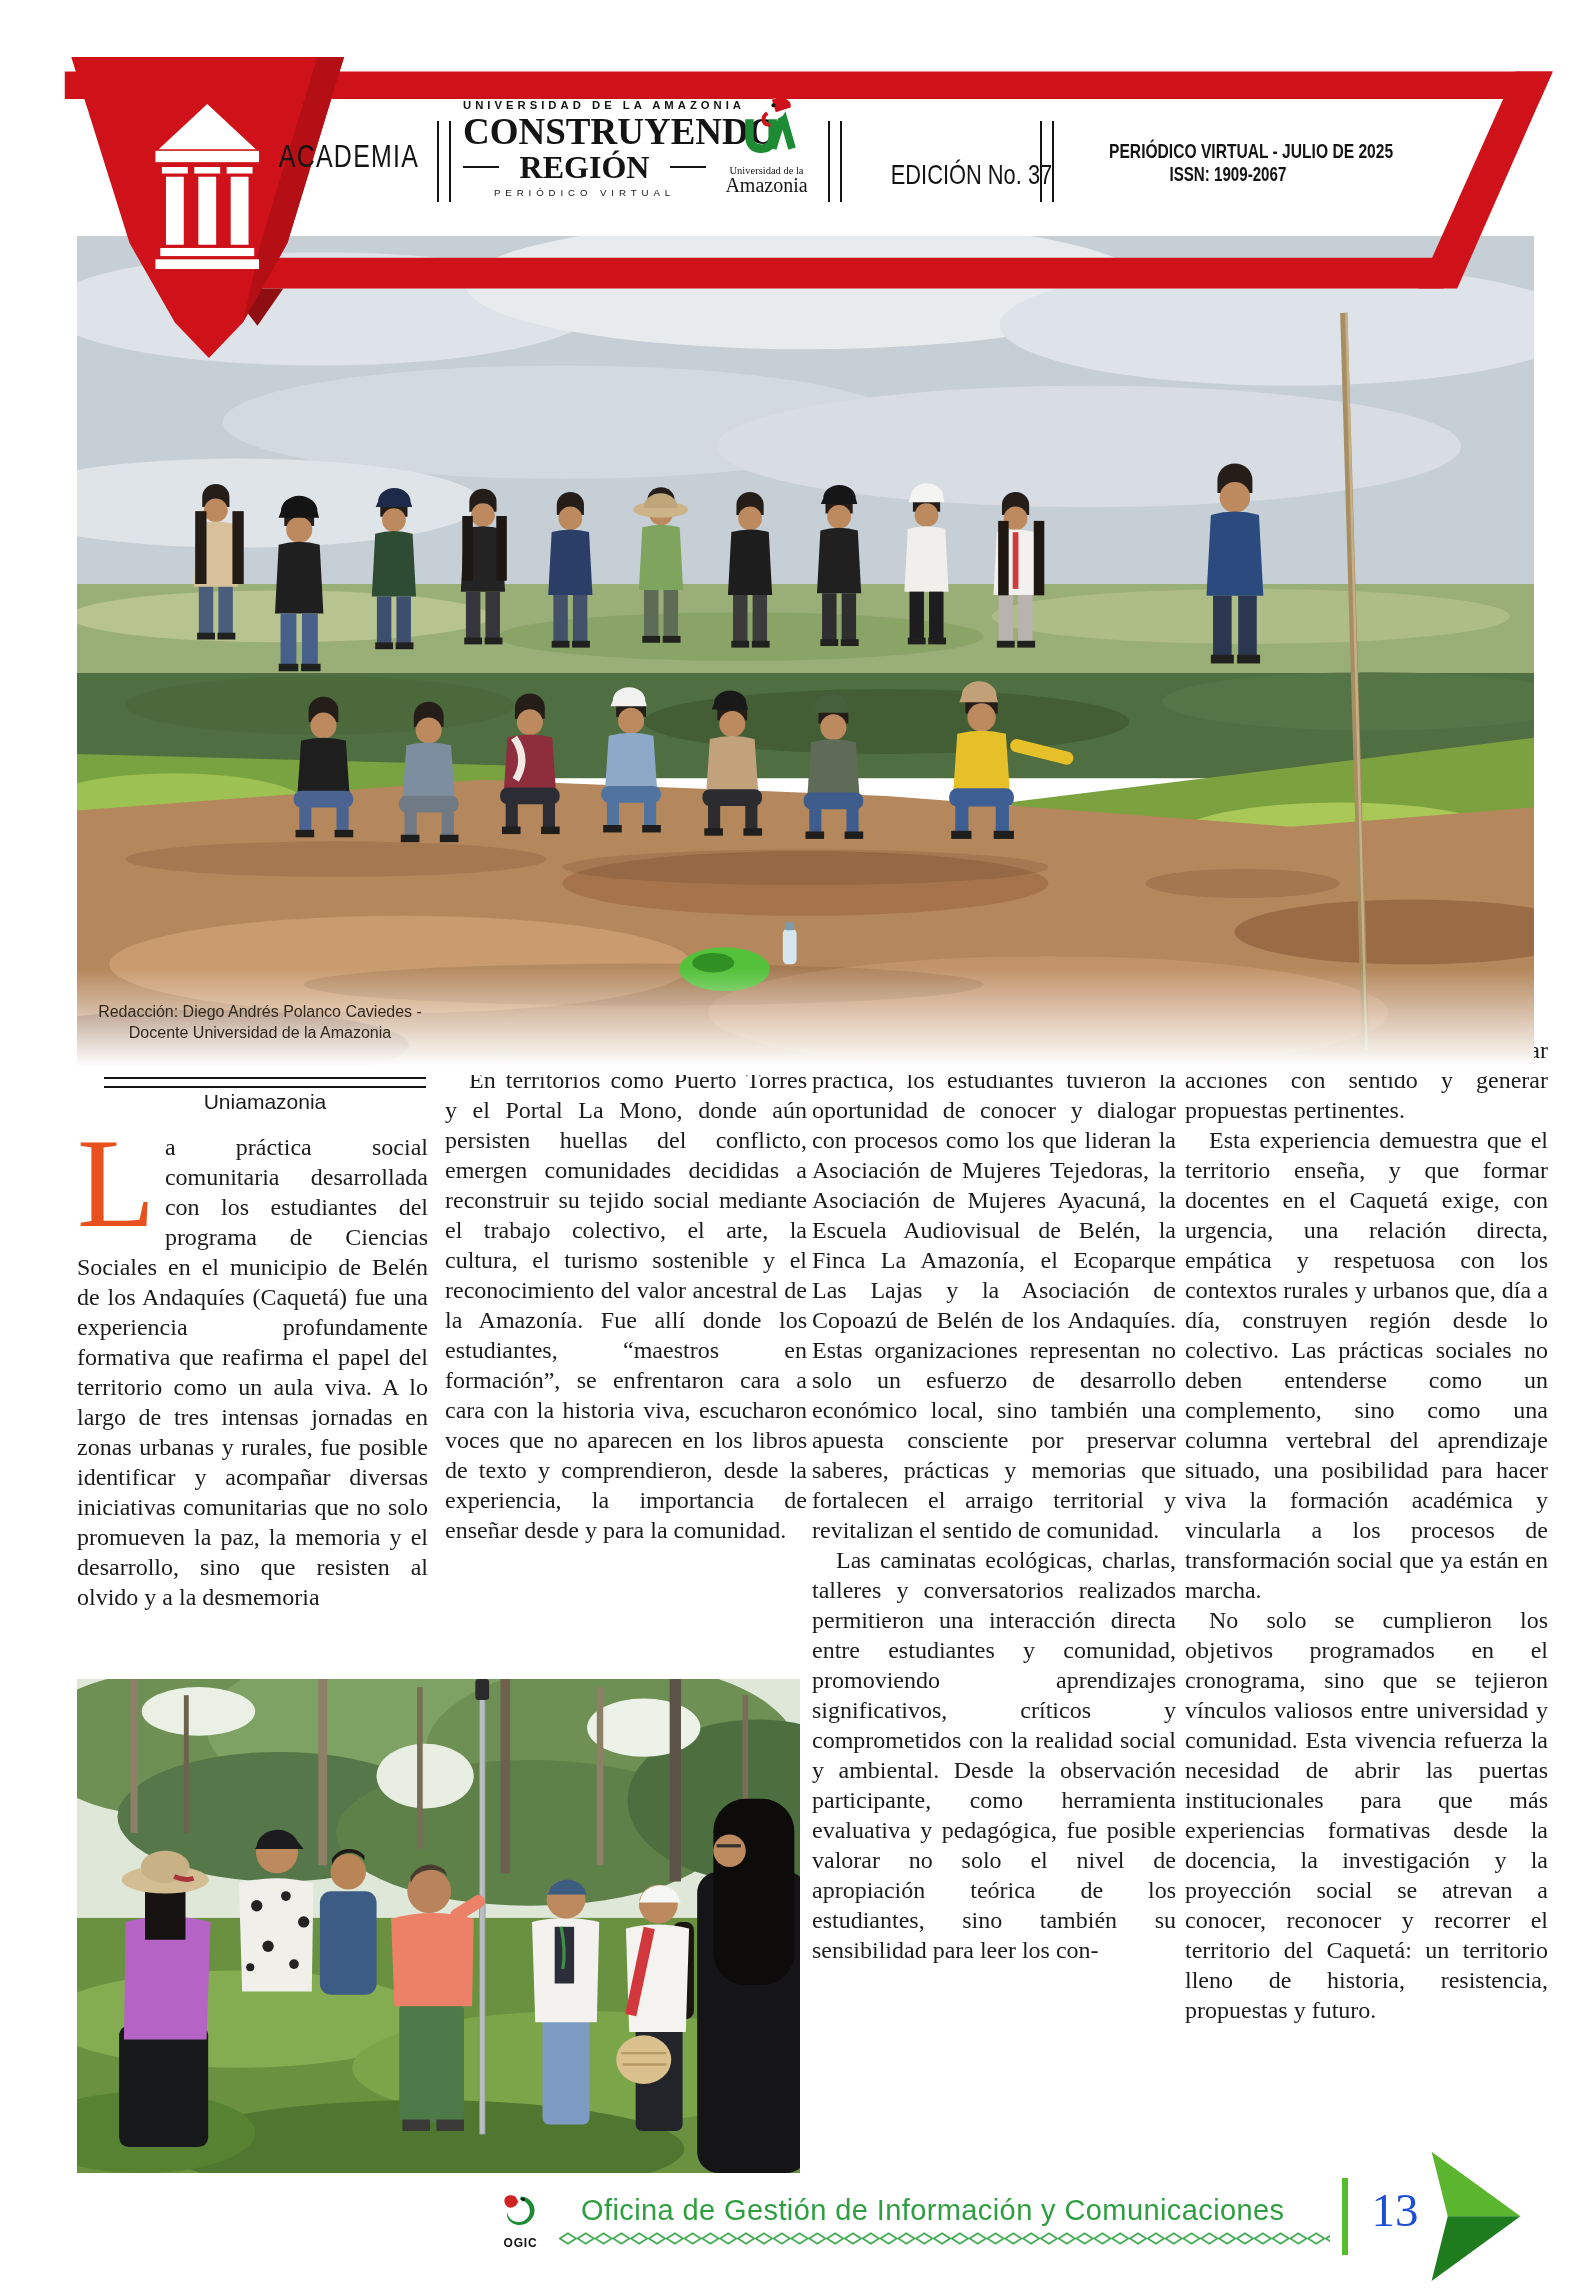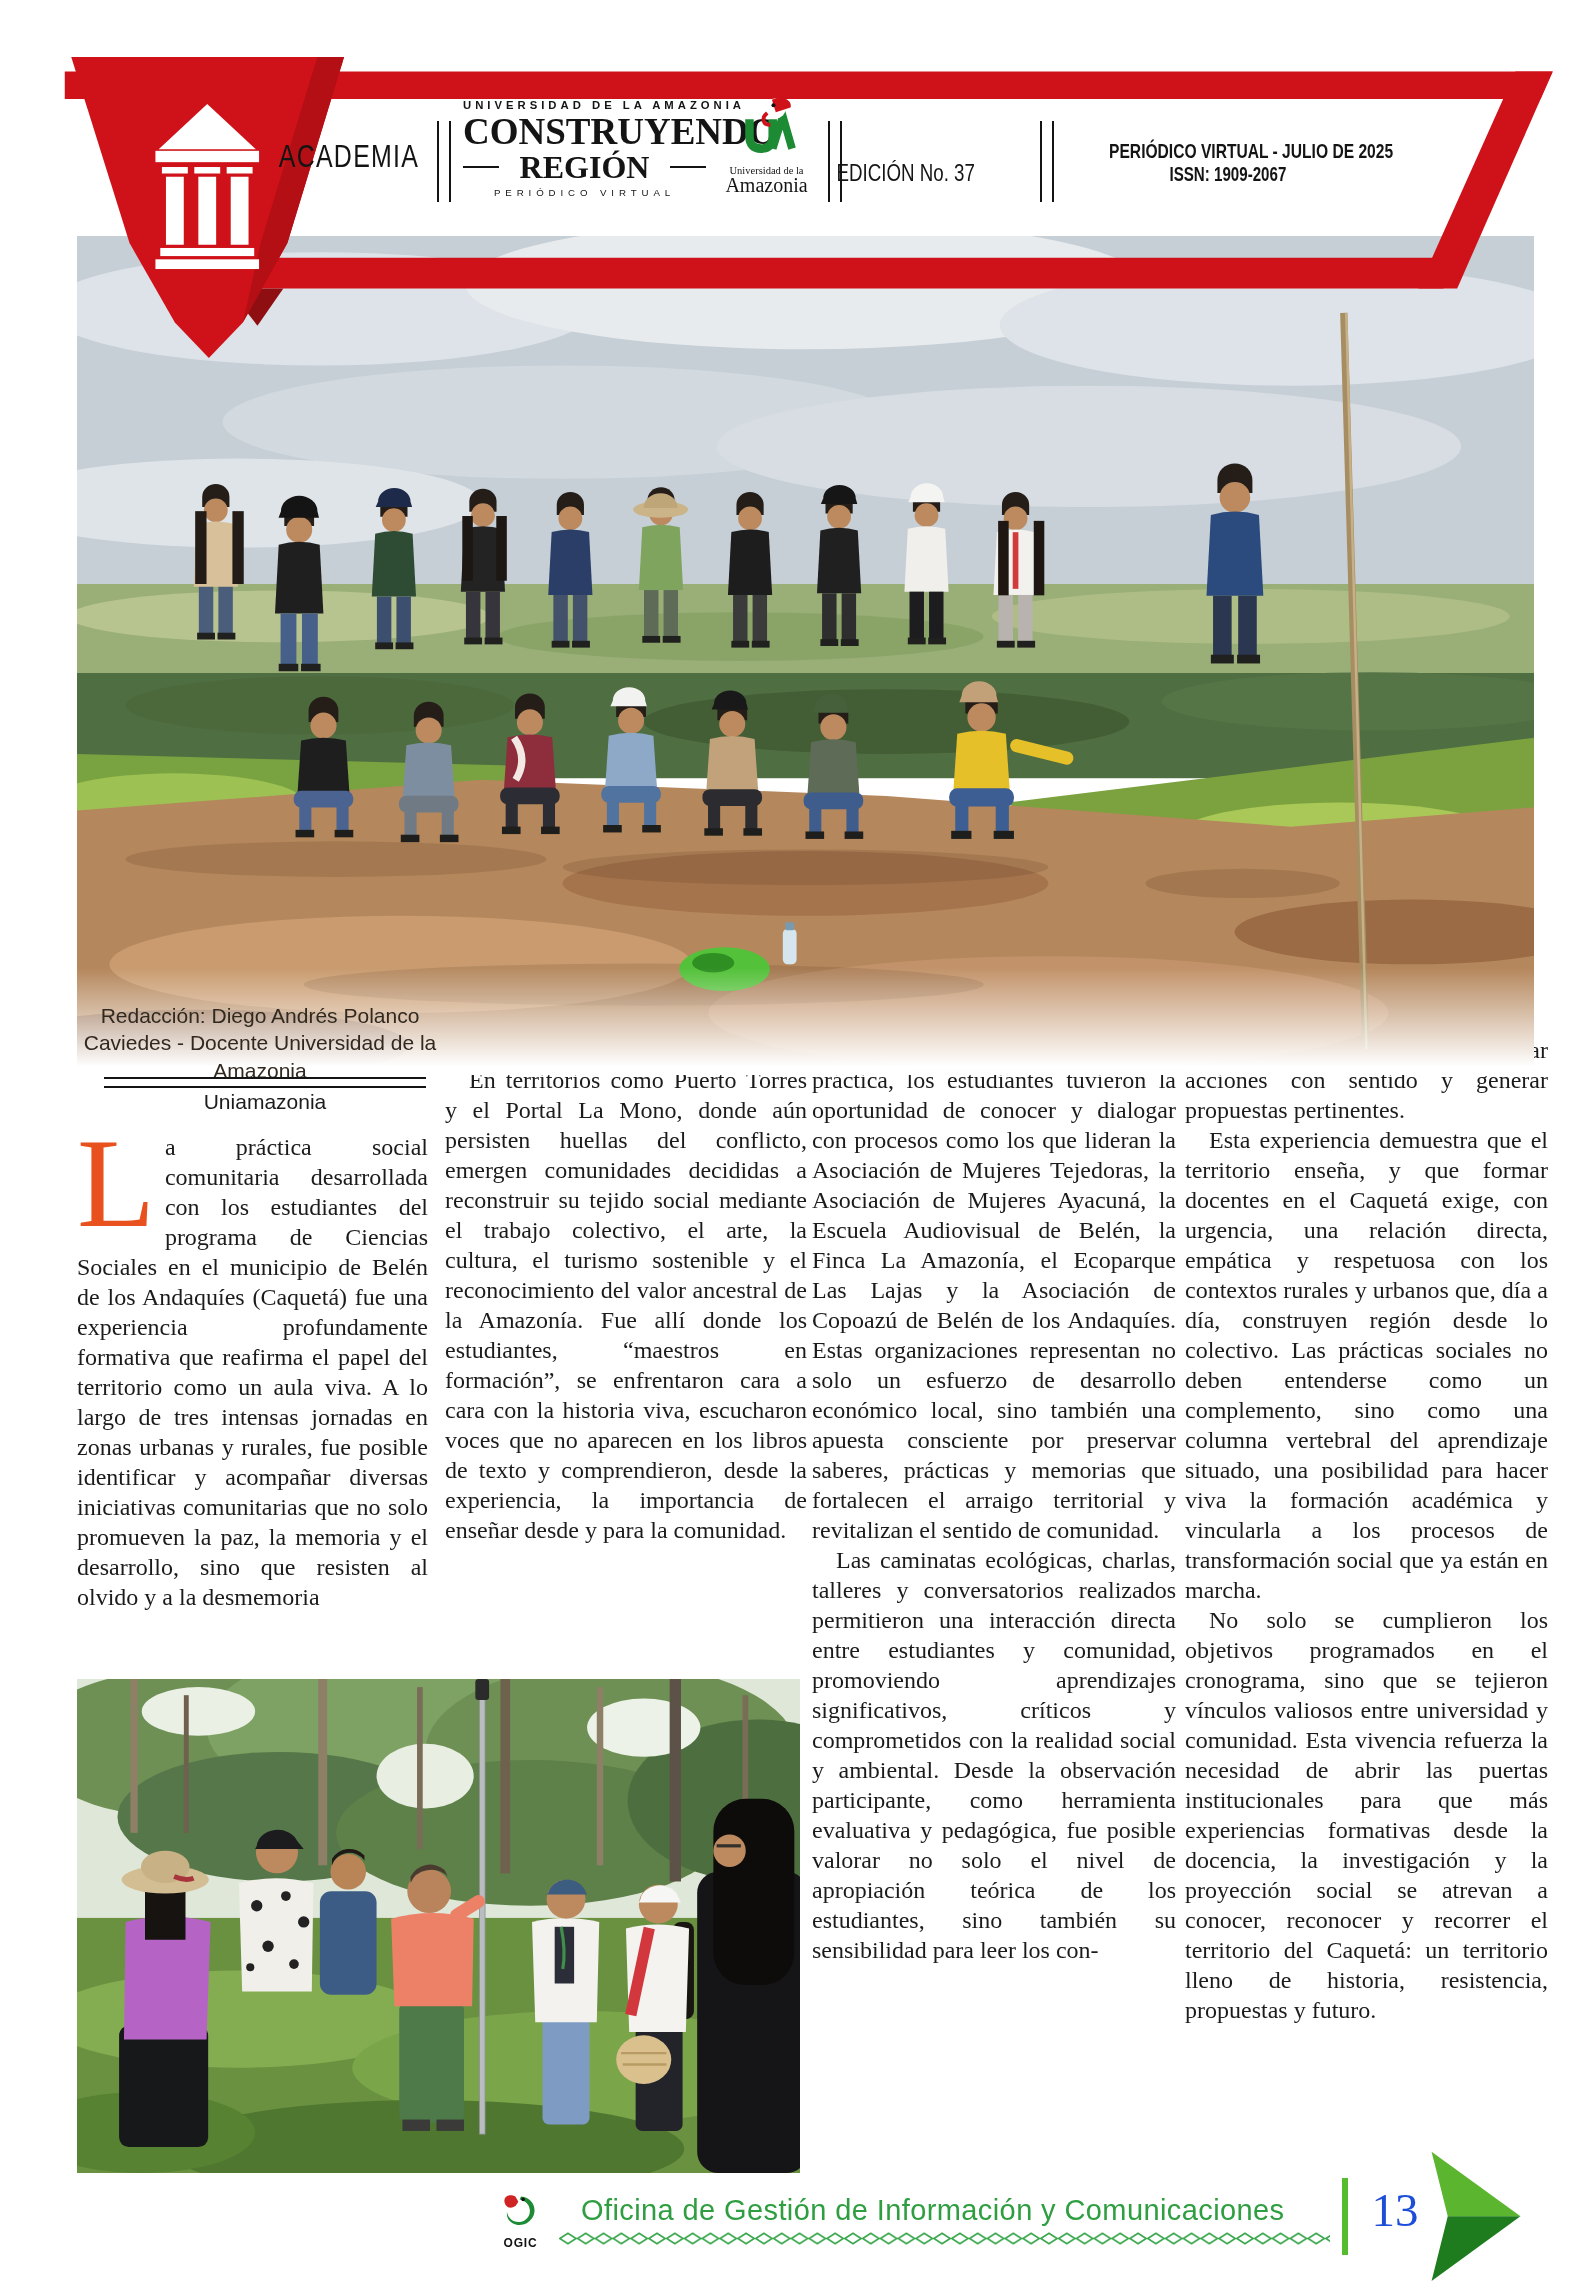--- a/index.html
+++ b/index.html
@@ -15,35 +15,35 @@
   #masthead{left:463px;top:99px;width:243px;text-align:center;}
   #masthead .univ{font-size:11.3px;letter-spacing:4px;font-weight:700;white-space:nowrap;}
   #masthead .constr{font-family:"Liberation Serif",serif;font-weight:700;font-size:37px;line-height:1.02;letter-spacing:0px;margin-top:1.6px;}
   #masthead .regrow{display:flex;align-items:center;justify-content:center;gap:21px;margin-top:0.8px;}
   #masthead .regline{width:42px;height:2.4px;background:#141414;}
   #masthead .region{font-family:"Liberation Serif",serif;font-weight:700;font-size:32px;line-height:1;}
   #masthead .periodico{font-size:9.7px;letter-spacing:4.9px;margin-top:4px;white-space:nowrap;}
   #ua-logo{left:714px;top:96px;width:105px;text-align:center;}
   #ua-logo .ua-l1{font-family:"Liberation Serif",serif;font-size:10.5px;line-height:1;margin-top:1.6px;}
   #ua-logo .ua-l2{font-family:"Liberation Serif",serif;font-size:20px;line-height:.95;}
-  #edition{left:817px;top:159px;width:172px;text-align:center;font-size:24px;}
+  #edition{left:868px;top:159px;width:172px;text-align:center;font-size:28px;}
   #issue-info{left:1069px;top:139px;width:317px;text-align:center;font-weight:700;}
   #issue-info .l1{font-size:20px;line-height:1.2;}
   #issue-info .l2{font-size:19.4px;line-height:1.2;}
   
   #hero{left:77px;top:236px;width:1457px;height:836px;z-index:1;}
   #hero svg{display:block;width:100%;height:100%;}
   #hero-fade{left:77px;top:968px;width:1457px;height:107px;z-index:2;
              background:linear-gradient(to bottom,rgba(255,255,255,0) 0%,#ffffff 92%);}
   #article-title{left:77px;top:274px;width:1457px;text-align:center;z-index:3;
                  font-family:"Liberation Sans",sans-serif;color:#161616;font-size:76px;line-height:1;}
   #article-title .tb{font-weight:700;}
   #article-title .tr{font-weight:400;}
   #photo-caption{left:81px;top:1002px;width:358px;z-index:3;text-align:center;
-                 font-family:"Liberation Sans",sans-serif;font-size:21px;line-height:1.3;color:#31291f;}
+                 font-family:"Liberation Sans",sans-serif;font-size:16px;line-height:1.3;color:#31291f;}
   #credit-rule{left:104px;top:1077px;width:322px;height:6.5px;border-top:2.4px solid #141414;border-bottom:2.4px solid #141414;z-index:3;}
   #credit{left:104px;top:1090px;width:322px;text-align:center;z-index:3;
           font-family:"Liberation Sans",sans-serif;font-size:21px;color:#1c1c1c;}
   
   .col{position:absolute;text-align:justify;font-size:24px;line-height:30px;color:#1b1b1b;overflow:hidden;hyphens:auto;}
   .col p{margin:0;}
   .col p.indent{text-indent:24px;}
   #col1{left:77px;top:1132px;width:351px;height:536px;}
   #col2{left:445px;top:1035px;width:362px;height:632px;}
   #col3{left:812px;top:1035px;width:364px;height:1121px;}

